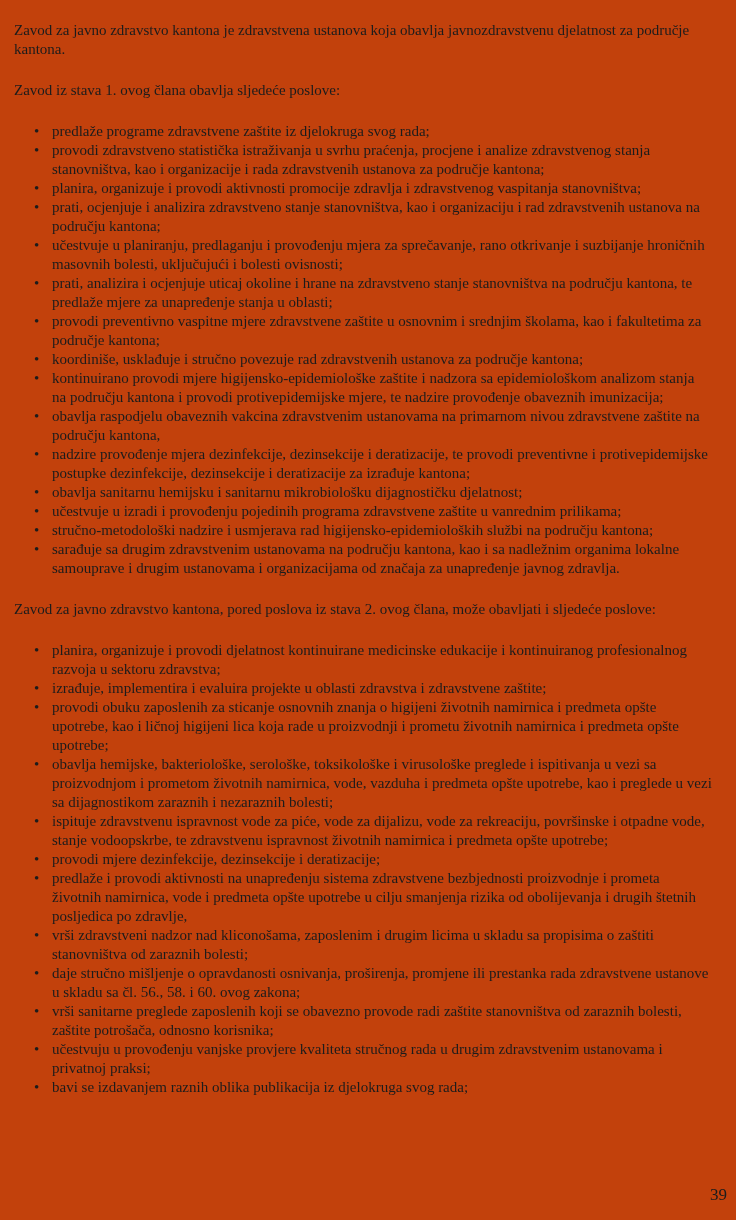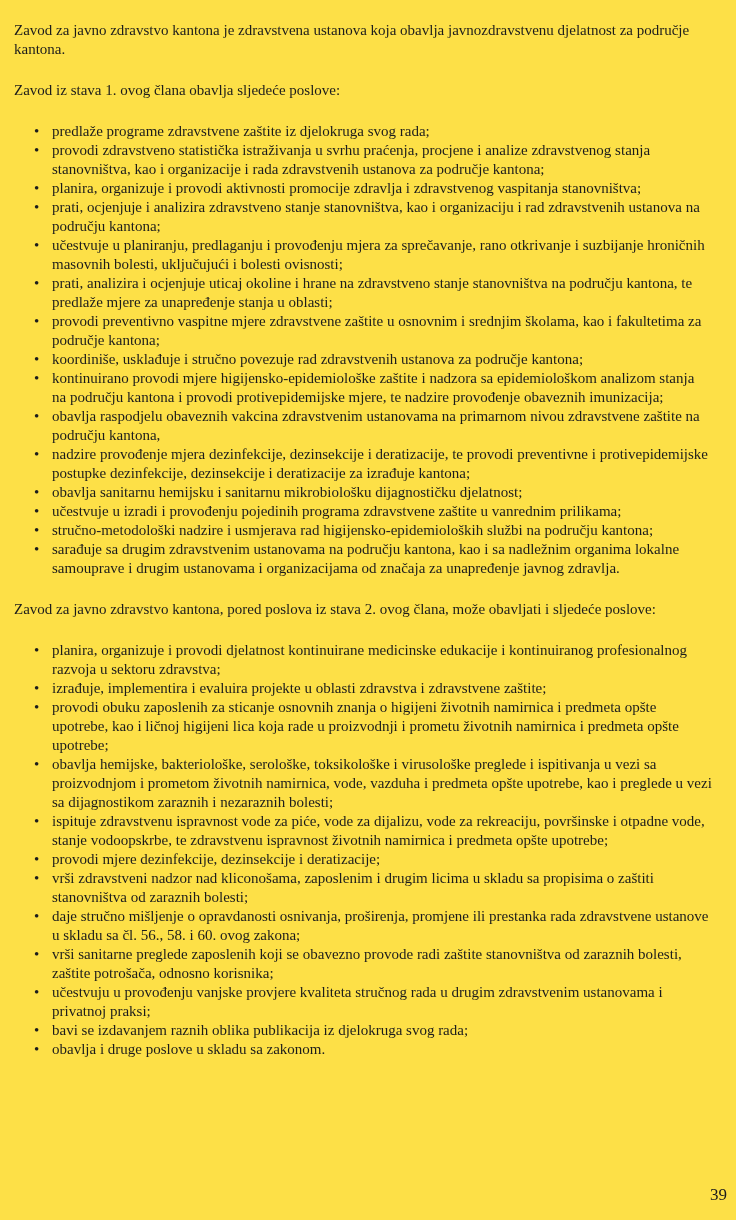--- a/index.html
+++ b/index.html
@@ -1,21 +1,21 @@
 <!DOCTYPE html>
 <html><head>
 <meta charset="utf-8">
 <style>
   html, body { margin: 0; padding: 0; background: #e8e8e8; }
   .page {
     position: relative;
     width: 736px;
     height: 1220px;
     margin: 0 auto;
-    background: #fde047;
+    background: #c2410c;
     color: #1c1c1c;
     font-family: "Liberation Serif", serif;
     font-size: 15px;
     line-height: 19px;
     overflow: hidden;
     box-sizing: border-box;
   }
   .content {
     padding: 21px 12px 0 14px;
   }
@@ -79,24 +79,24 @@
 
     <p class="para">Zavod za javno zdravstvo kantona, pored poslova iz stava 2. ovog člana, može obavljati i sljedeće poslove:</p>
 
     <ul class="duty-list">
       <li>planira, organizuje i provodi djelatnost kontinuirane medicinske edukacije i kontinuiranog profesionalnog razvoja u sektoru zdravstva;</li>
       <li>izrađuje, implementira i evaluira projekte u oblasti zdravstva i zdravstvene zaštite;</li>
       <li>provodi obuku zaposlenih za sticanje osnovnih znanja o higijeni životnih namirnica i predmeta opšte upotrebe, kao i ličnoj higijeni lica koja rade u proizvodnji i prometu životnih namirnica i predmeta opšte upotrebe;</li>
       <li>obavlja hemijske, bakteriološke, serološke, toksikološke i virusološke preglede i ispitivanja u vezi sa proizvodnjom i prometom životnih namirnica, vode, vazduha i predmeta opšte upotrebe, kao i preglede u vezi sa dijagnostikom zaraznih i nezaraznih bolesti;</li>
       <li>ispituje zdravstvenu ispravnost vode za piće, vode za dijalizu, vode za rekreaciju, površinske i otpadne vode, stanje vodoopskrbe, te zdravstvenu ispravnost životnih namirnica i predmeta opšte upotrebe;</li>
       <li>provodi mjere dezinfekcije, dezinsekcije i deratizacije;</li>
+      <li>predlaže i provodi aktivnosti na unapređenju sistema zdravstvene bezbjednosti proizvodnje i prometa životnih namirnica, vode i predmeta opšte upotrebe u cilju smanjenja rizika od obolijevanja i drugih štetnih posljedica po zdravlje,</li>
       <li>vrši zdravstveni nadzor nad kliconošama, zaposlenim i drugim licima u skladu sa propisima o zaštiti stanovništva od zaraznih bolesti;</li>
       <li>daje stručno mišljenje o opravdanosti osnivanja, proširenja, promjene ili prestanka rada zdravstvene ustanove u skladu sa čl. 56., 58. i 60. ovog zakona;</li>
       <li>vrši sanitarne preglede zaposlenih koji se obavezno provode radi zaštite stanovništva od zaraznih bolesti, zaštite potrošača, odnosno korisnika;</li>
       <li>učestvuju u provođenju vanjske provjere kvaliteta stručnog rada u drugim zdravstvenim ustanovama i privatnoj praksi;</li>
       <li>bavi se izdavanjem raznih oblika publikacija iz djelokruga svog rada;</li>
-      <li>obavlja i druge poslove u skladu sa zakonom.</li>
     </ul>
 
   </div>
 
   <div class="page-number">39</div>
 </div>
 
 </body></html>

